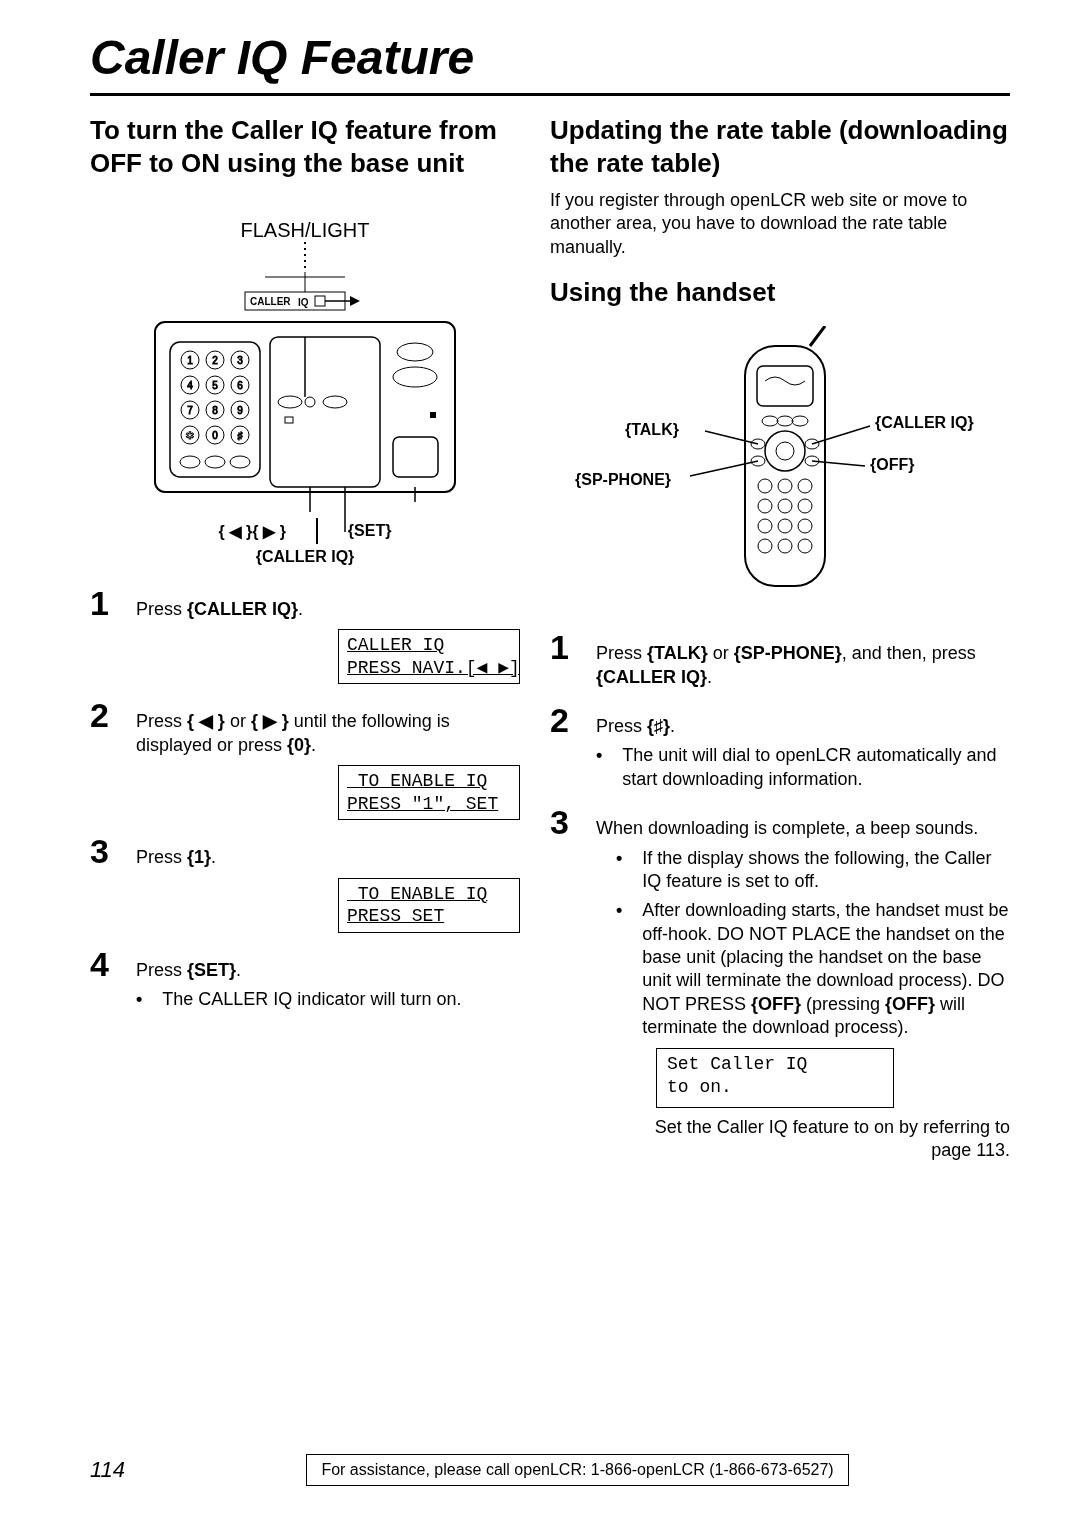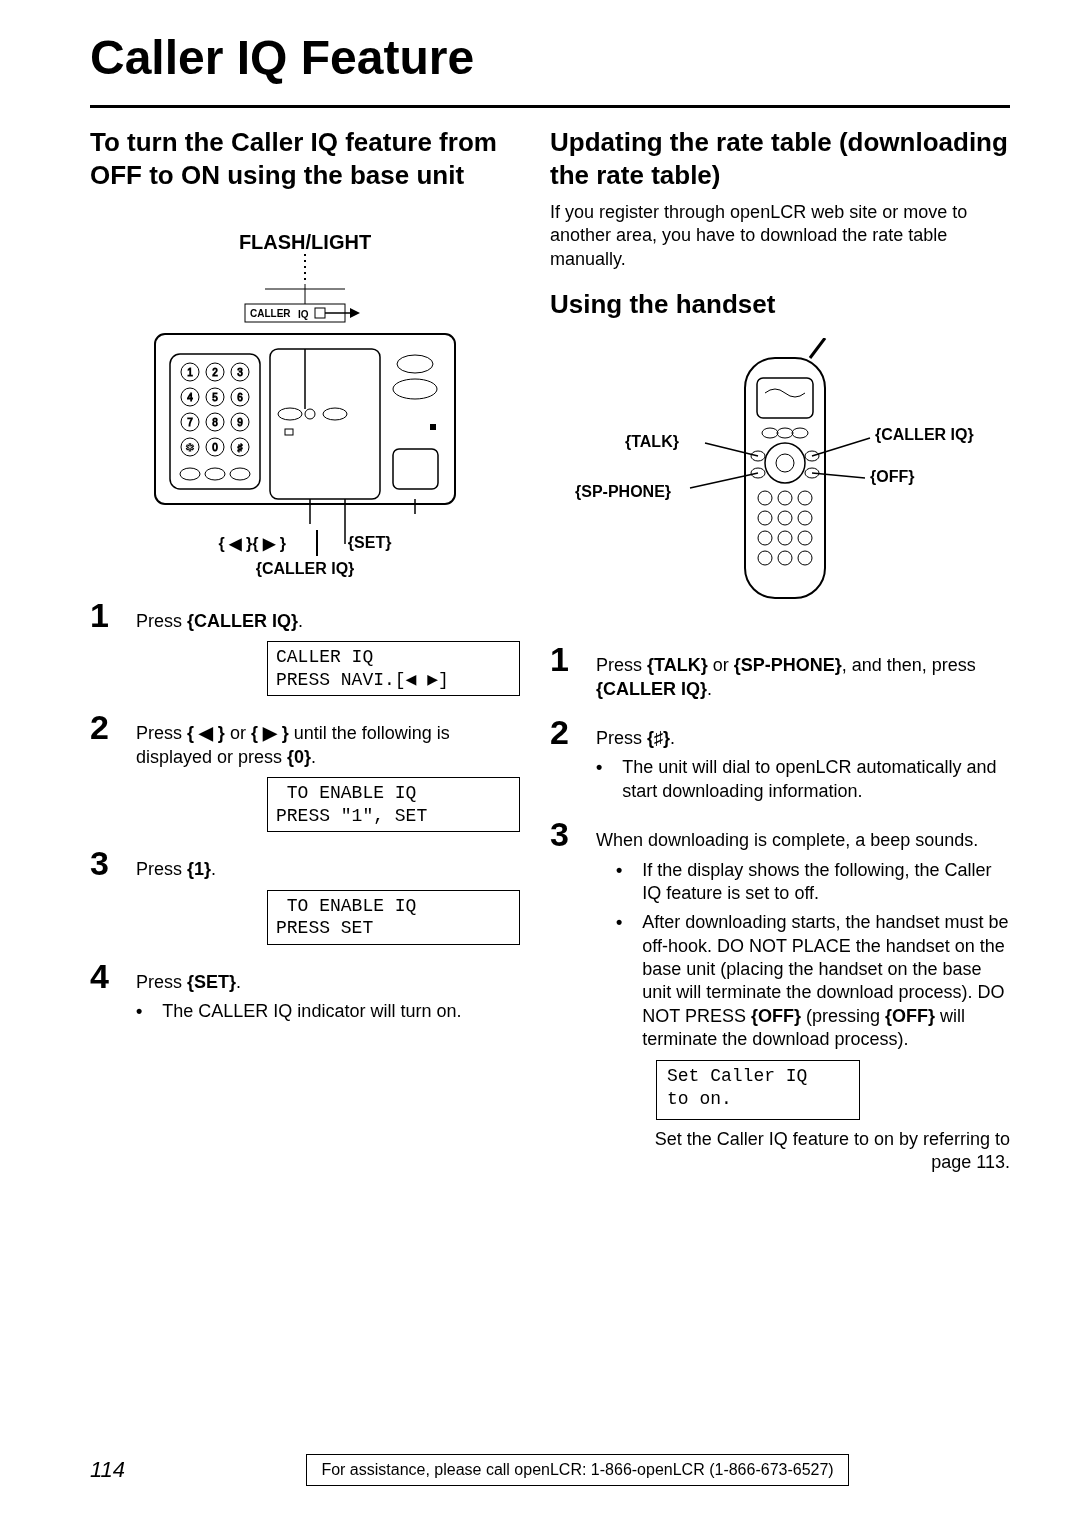--- a/index.html
+++ b/index.html
@@ -7,23 +7,24 @@
     font-family: Arial, Helvetica, sans-serif;
     background: #fff;
     width: 1080px;
     height: 1526px;
     padding: 30px 70px 20px 90px;
     position: relative;
     color: #000;
   }
   .main-title {
     font-size: 48px;
+    font-style: italic;
     font-weight: bold;
     border-bottom: 3px solid #000;
-    padding-bottom: 20px;
+    padding-bottom: 8px;
     margin-bottom: 18px;
   }
   .columns {
     display: flex;
     gap: 30px;
   }
   .col { flex: 1; }
   .col-left { max-width: 430px; }
   .col-right { max-width: 460px; }
   .section-title {
@@ -56,50 +57,51 @@
   .step-content { flex: 1; }
   .btn-label {
     font-weight: bold;
   }
   .display-box {
     border: 1.5px solid #000;
     font-family: "Courier New", monospace;
     font-size: 18px;
     padding: 4px 8px;
     margin: 8px 0 0 auto;
-    width: 253px;
+    width: 182px;
     white-space: pre;
     min-height: 48px;
     line-height: 1.25;
+    text-decoration: underline;
   }
   .display-box-right {
     border: 1.5px solid #000;
     font-family: "Courier New", monospace;
     font-size: 18px;
     padding: 4px 10px;
     margin: 8px 0 8px 60px;
-    width: 204px;
+    width: 238px;
     white-space: pre;
     min-height: 60px;
     line-height: 1.3;
   }
   .bullet {
     display: flex;
     gap: 20px;
     margin-top: 6px;
   }
   .bullet-dot::before { content: "•"; font-weight: bold; }
   .sub-bullet { margin-left: 20px; }
   .illustration {
     display: flex;
     flex-direction: column;
     align-items: center;
     margin: 40px 0 20px 0;
   }
-  .ill-label { font-weight: bold; font-size: 20px; text-align:left; }
+  .ill-label { font-weight: normal; font-size: 20px; text-align:left; }
   
   .base-svg { width: 340px; height: 300px; }
   .handset-svg { width: 340px; height: 280px; }
   .arrow-labels { font-size: 16px; font-weight: bold; }
   .footer {
     position: absolute;
     bottom: 40px;
     left: 90px;
     right: 70px;
     display: flex;

